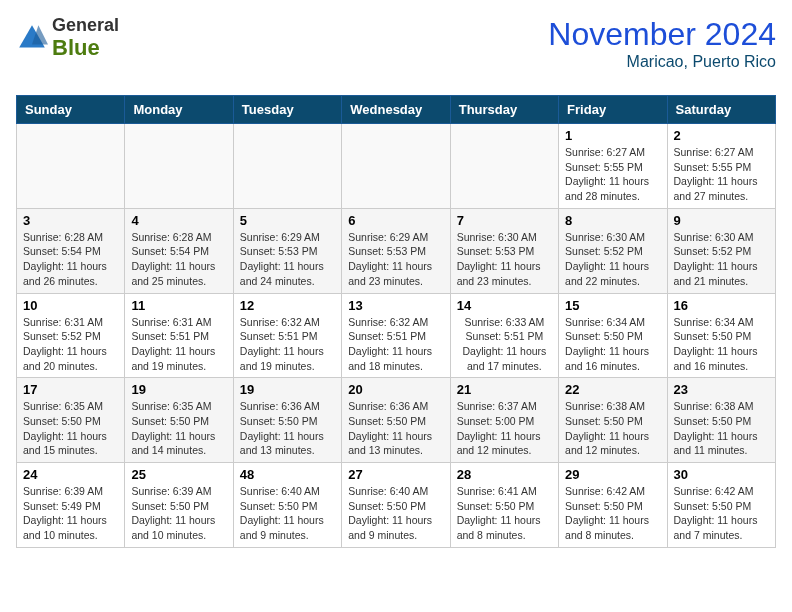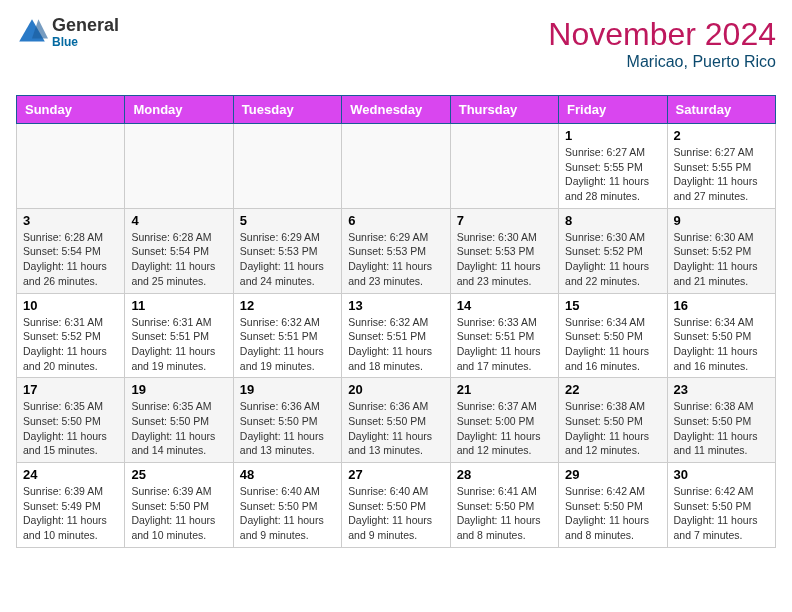--- a/index.html
+++ b/index.html
@@ -25,47 +25,47 @@
       display: flex;
       flex-direction: column;
       line-height: 1.1;
     }
     .logo-general {
       font-size: 18px;
       font-weight: bold;
       color: #333;
     }
     .logo-blue {
-      font-size: 12px;
+      font-size: 22px;
       font-weight: bold;
-      color: #0369a1;
+      color: #4d7c0f;
     }
     .logo-icon {
       width: 32px;
       height: 32px;
     }
     .title-block {
       text-align: right;
     }
     .month-year {
       font-size: 32px;
       font-weight: normal;
-      color: #be185d;
+      color: #1d4ed8;
     }
     .location {
       font-size: 16px;
       color: #0c4a6e;
     }
     .calendar {
       width: 100%;
       border-collapse: collapse;
       border: 1px solid #ccc;
     }
     .calendar th {
-      background-color: #d946ef;
+      background-color: #0c4a6e;
       color: #fff;
       text-align: left;
       padding: 6px 8px;
       font-size: 13px;
       border: 1px solid #1a5a97;
     }
     .calendar td {
       border: 1px solid #ccc;
       vertical-align: top;
       padding: 4px 6px;
@@ -227,21 +227,21 @@
         </td>
         <td>
           <span class="day-number">13</span>
           <div class="day-info" style="white-space: pre-line;">Sunrise: 6:32 AM
 Sunset: 5:51 PM
 Daylight: 11 hours
 and 18 minutes.</div>
         </td>
         <td>
           <span class="day-number">14</span>
-          <div class="day-info" style="white-space: pre-line;">Sunrise: 6:33 AM
+          <div class="day-info" style="white-space: pre-line; text-align: center;">Sunrise: 6:33 AM
 Sunset: 5:51 PM
 Daylight: 11 hours
 and 17 minutes.</div>
         </td>
         <td>
           <span class="day-number">15</span>
           <div class="day-info" style="white-space: pre-line;">Sunrise: 6:34 AM
 Sunset: 5:50 PM
 Daylight: 11 hours
 and 16 minutes.</div>

